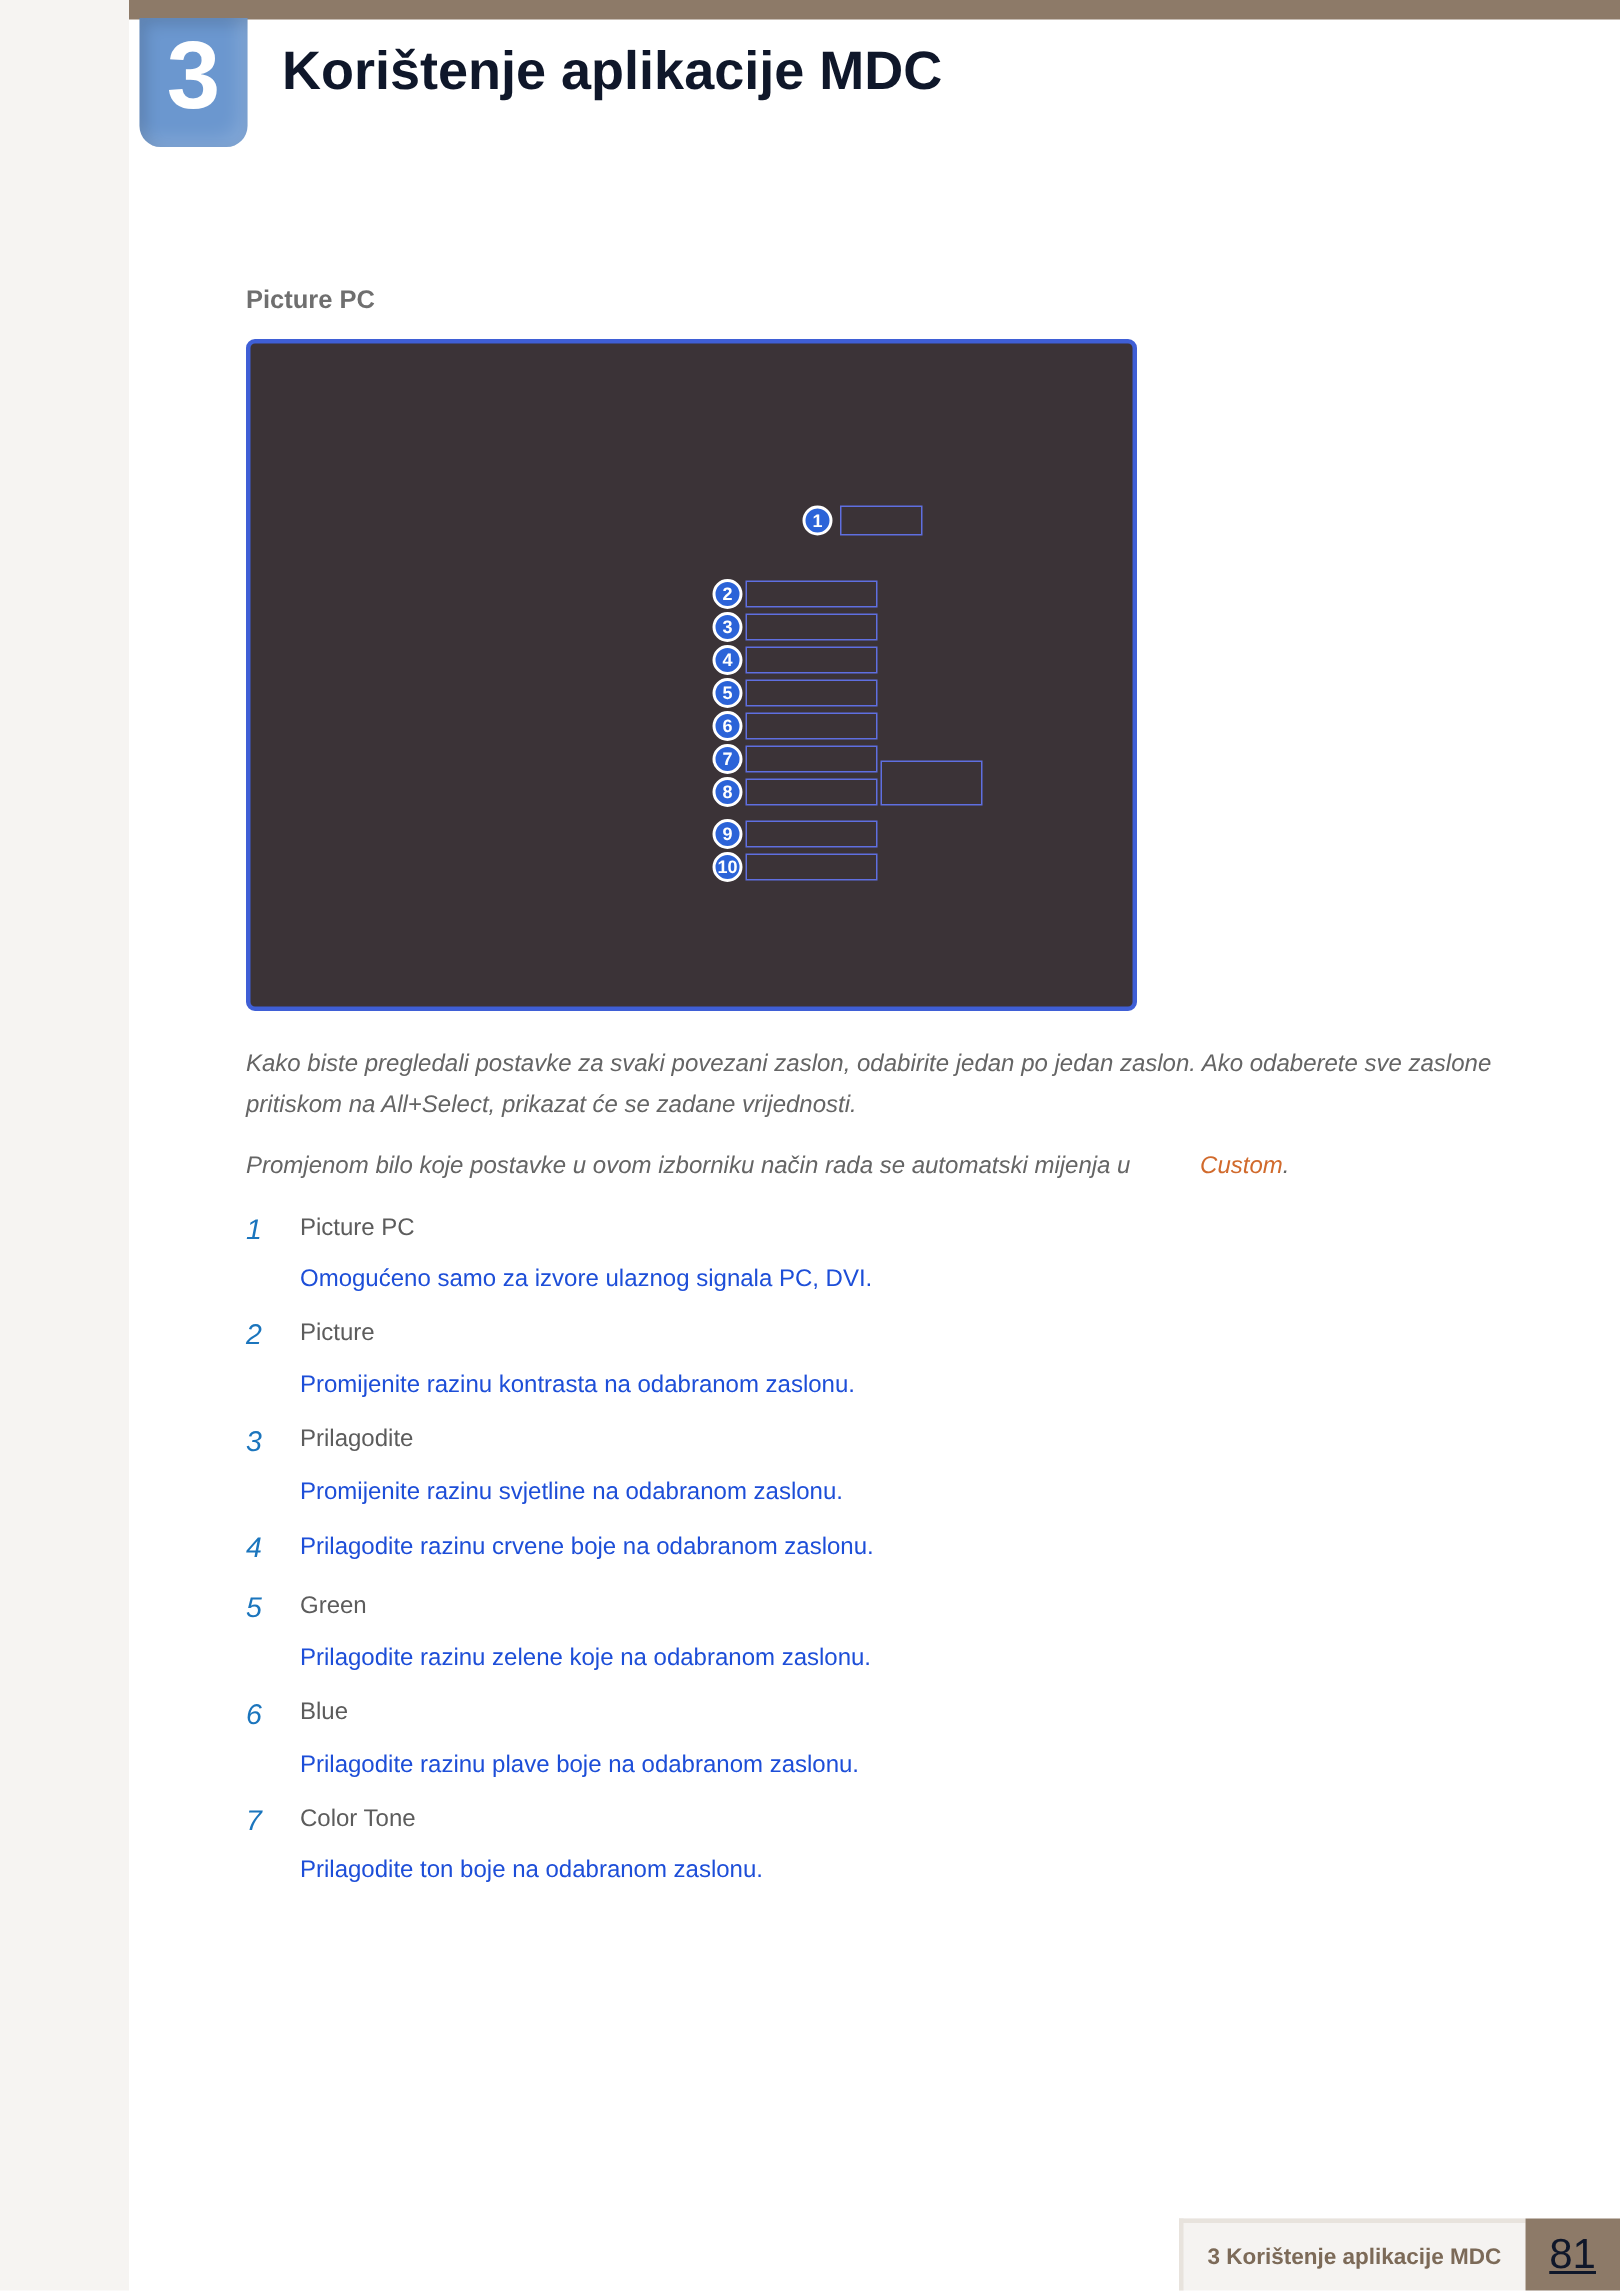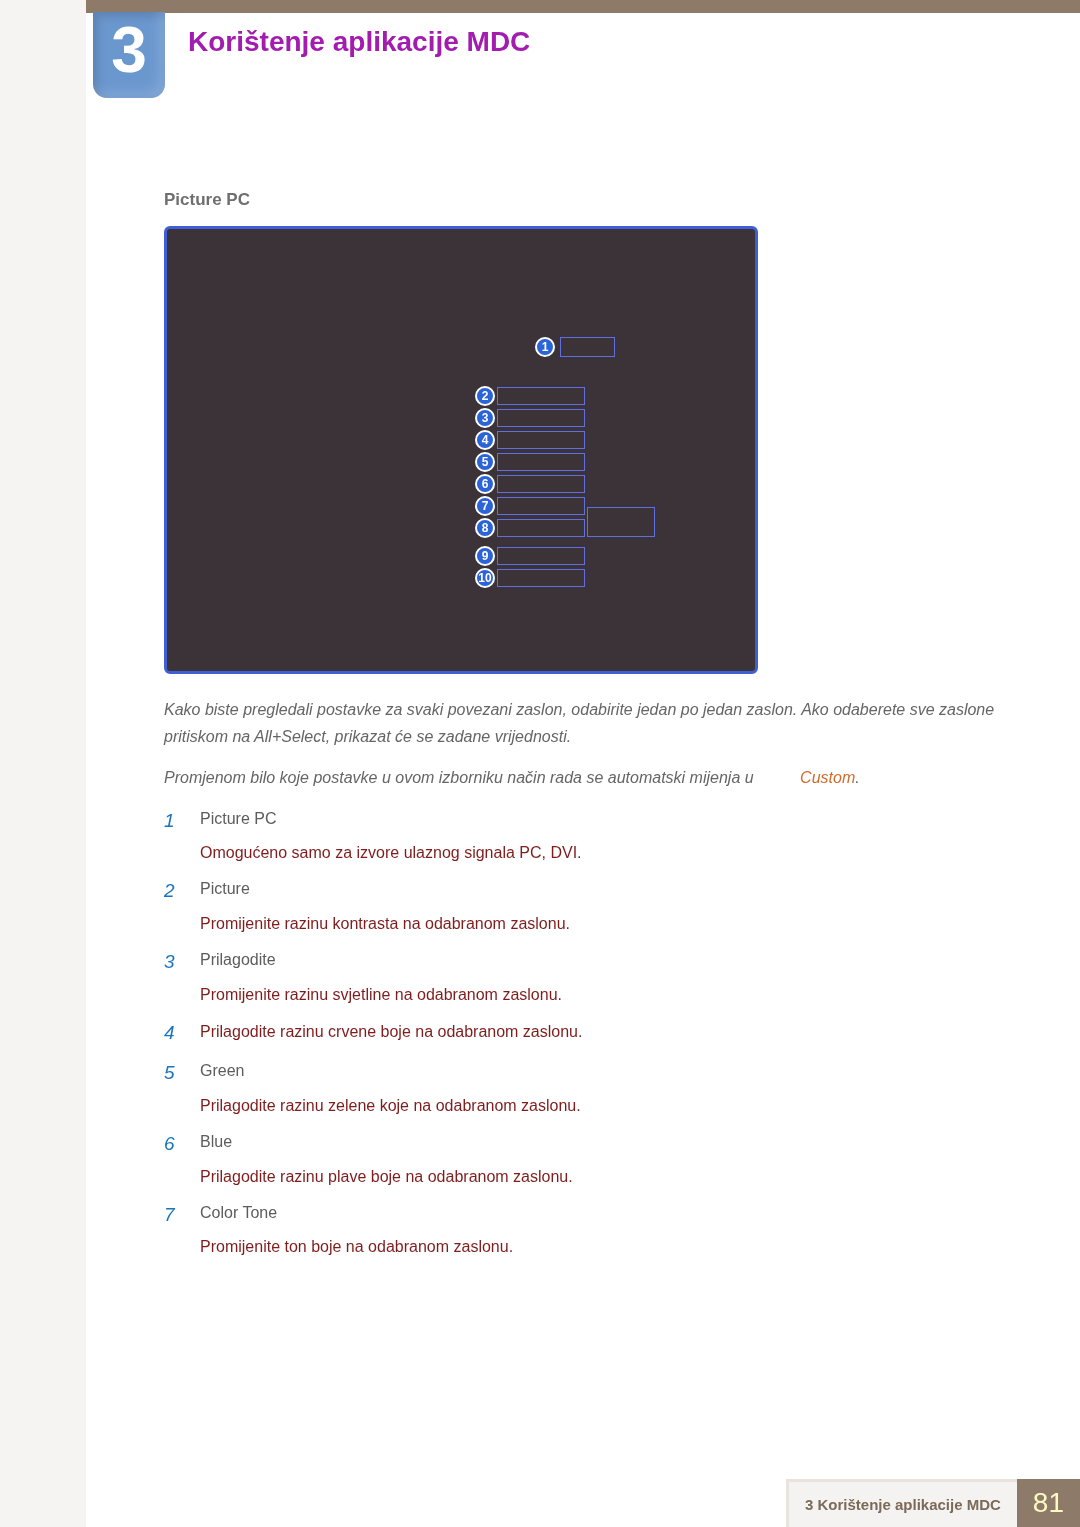--- a/index.html
+++ b/index.html
@@ -34,23 +34,23 @@
     color: #fff;
     font-size: 64px;
     font-weight: 700;
     text-align: center;
     line-height: 76px;
     box-shadow: inset -6px -6px 12px rgba(255,255,255,0.15), inset 4px 4px 10px rgba(0,0,0,0.15);
   }
   .chapter-title {
     position: absolute;
     left: 188px; top: 26px;
-    font-size: 28px;
-    font-weight: 700;
-    color: #a21caf;
+    font-size: 36px;
+    font-weight: 700;
+    color: #0f172a;
   }
   .content {
     position: absolute;
     left: 164px; top: 190px; right: 70px;
   }
   .section-label {
     font-size: 17px;
     color: #6f6f6f;
     font-weight: 700;
     margin-bottom: 16px;
@@ -105,21 +105,21 @@
     line-height: 1.6;
   }
   .item-body .item-title {
     font-size: 16px;
     color: #5c5c5c;
     margin-bottom: 8px;
     line-height: 1.6;
   }
   .item-body .item-desc {
     font-size: 16px;
-    color: #7f1d1d;
+    color: #1d4ed8;
     line-height: 1.7;
   }
   .footer {
     position: absolute;
     left: 86px; right: 0; bottom: 0;
     display: flex;
     justify-content: flex-end;
     align-items: center;
   }
   .footer-inner {
@@ -132,28 +132,29 @@
     font-size: 15px;
     font-weight: 700;
     color: #7c6a58;
     padding: 0 16px;
     background: #f5f3f1;
     border-top: 3px solid #e8e3dd;
     border-left: 3px solid #e8e3dd;
   }
   .footer-page {
     background: #8d7a68;
-    color: #fef9c3;
+    color: #0f172a;
     font-size: 28px;
     font-weight: 400;
     display: flex;
     align-items: center;
     justify-content: center;
     padding: 8px 16px;
     min-width: 62px;
+    text-decoration: underline;
   }
 </style>
 </head>
 <body>
 
 <div class="page">
   <div class="left-stripe"></div>
   <div class="top-bar"></div>
 
   <div class="chapter-tab">3</div>
@@ -240,21 +241,21 @@
         <div class="item-num">6</div>
         <div class="item-body">
           <div class="item-title">Blue</div>
           <div class="item-desc">Prilagodite razinu plave boje na odabranom zaslonu.</div>
         </div>
       </div>
       <div class="item">
         <div class="item-num">7</div>
         <div class="item-body">
           <div class="item-title">Color Tone</div>
-          <div class="item-desc">Promijenite ton boje na odabranom zaslonu.</div>
+          <div class="item-desc">Prilagodite ton boje na odabranom zaslonu.</div>
         </div>
       </div>
     </div>
   </div>
 
   <div class="footer">
     <div class="footer-inner">
       <div class="footer-title">3 Korištenje aplikacije MDC</div>
       <div class="footer-page">81</div>
     </div>

